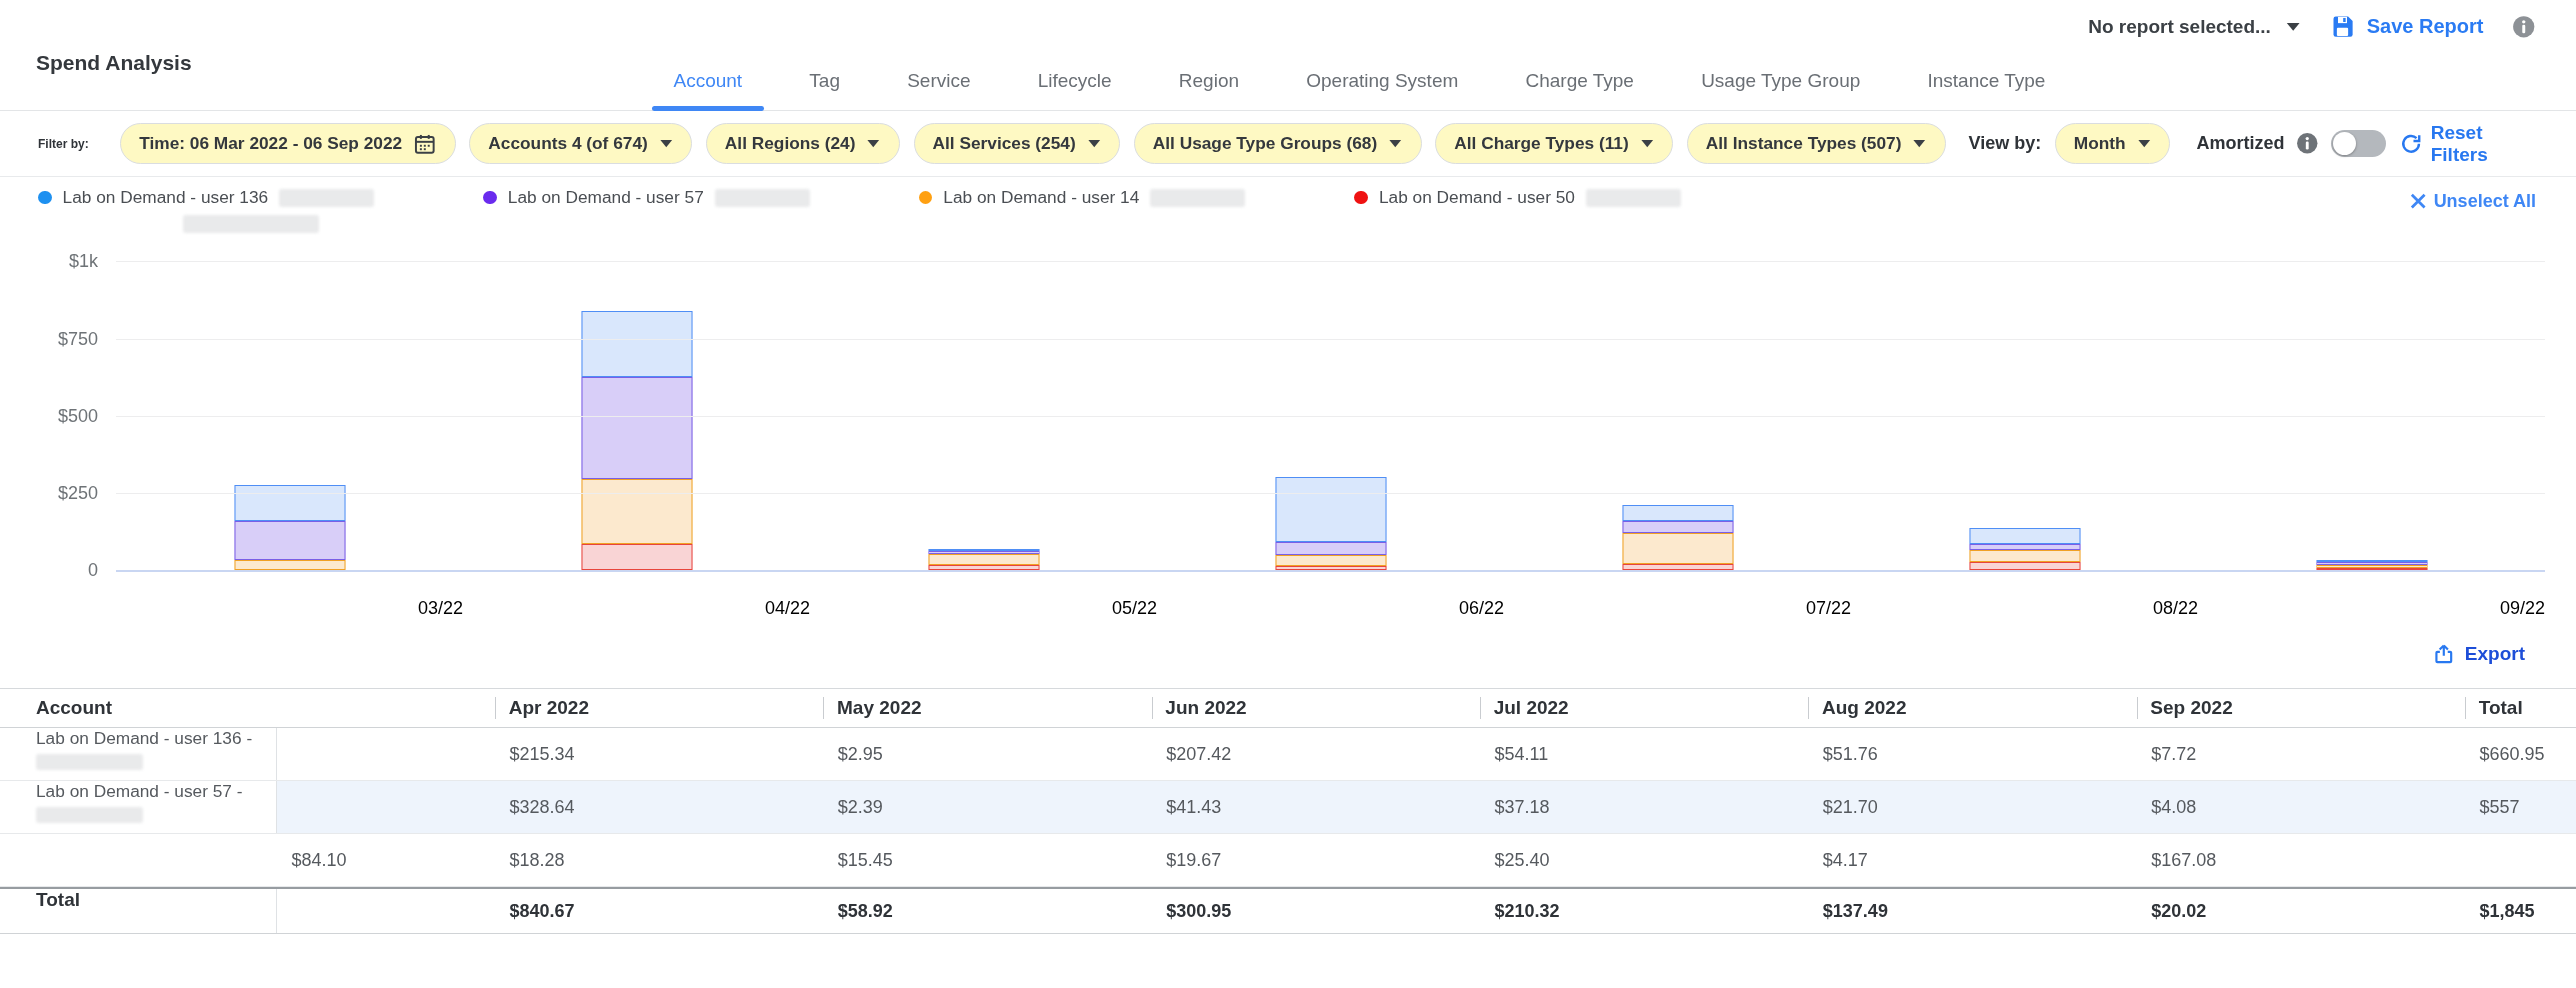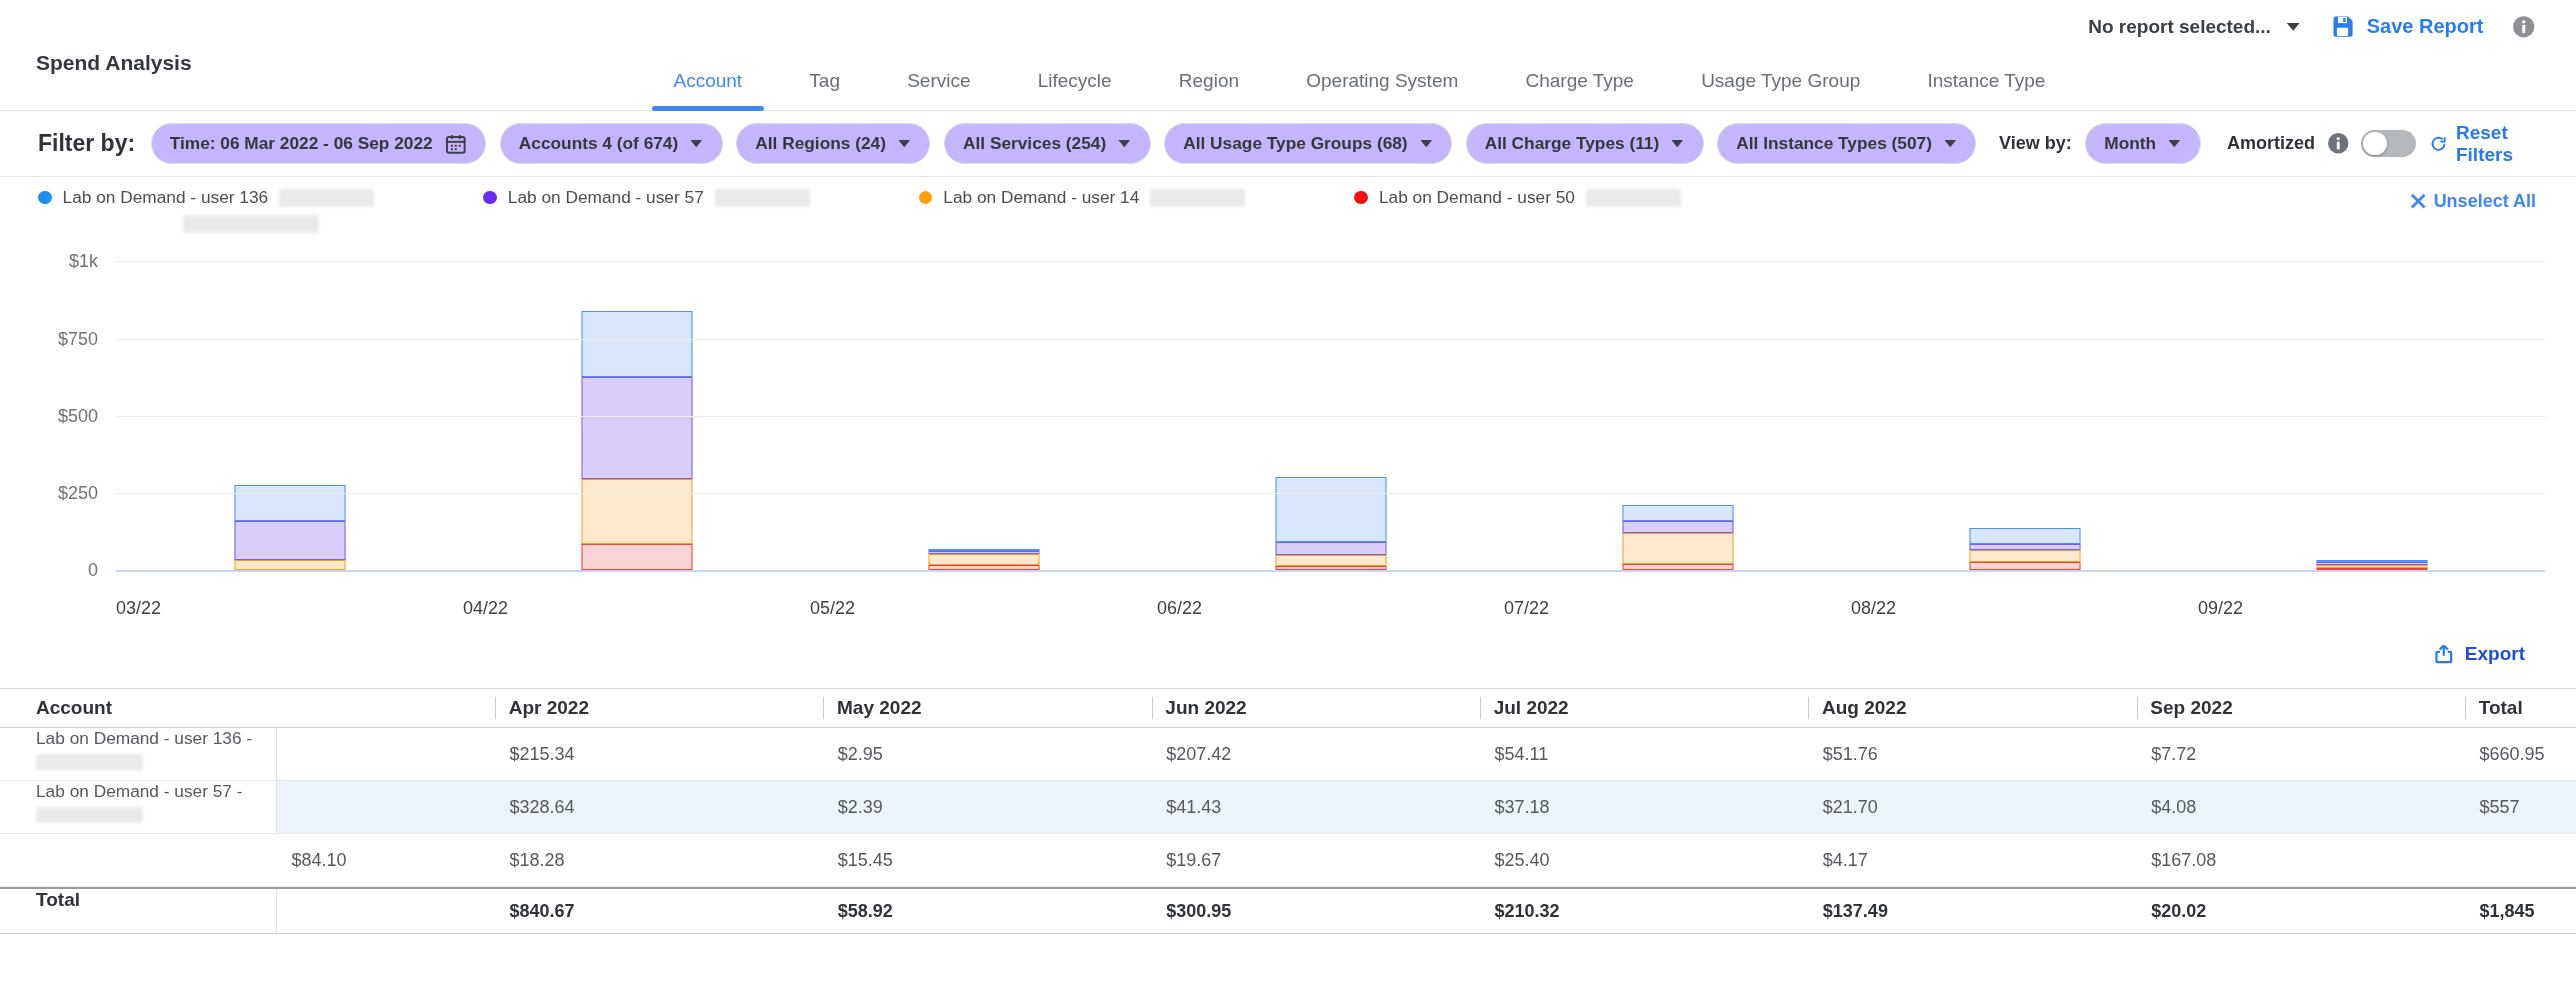--- a/index.html
+++ b/index.html
@@ -14,22 +14,22 @@
   
   .header-row { position:absolute; top:51px; left:0; right:0; height:60px; border-bottom:0.9px solid #e3e5e7; display:flex; align-items:flex-start; }
   .page-title { margin-left:36px; font-size:21px; font-weight:600; color:#34383d; }
   .tabs { display:flex; align-items:stretch; gap:60px; margin-left:auto; margin-right:527px; height:100%; }
   .tab { display:flex; align-items:center; font-size:19px; color:#6a6f75; cursor:pointer; position:relative; padding:0 3.6px; }
   .tab.active { color:#3f87f5; }
   .tab.active::after { content:""; position:absolute; left:-18px; right:-18px; bottom:-0.9px; height:4.5px; background:#3f87f5; border-radius:2.7px; }
 
   
   .filter-row { position:absolute; top:111px; left:0; right:0; height:66px; border-bottom:0.9px solid #e8eaec; display:flex; align-items:center; padding:0 38px; gap:13.6px; }
-  .filter-label { font-size:23px; font-weight:bold; color:#2f3338; margin-right:2px; white-space:nowrap; }
-  .pill { display:flex; align-items:center; gap:11px; height:41px; padding:0 18px; border:1.8px solid #dadde0; border-radius:21px; font-size:17.3px; font-weight:bold; color:#34383d; white-space:nowrap; cursor:pointer; background:#c4b5fd; }
+  .filter-label { font-size:12px; font-weight:bold; color:#2f3338; margin-right:18px; white-space:nowrap; }
+  .pill { display:flex; align-items:center; gap:11px; height:41px; padding:0 18px; border:1.8px solid #dadde0; border-radius:21px; font-size:17.3px; font-weight:bold; color:#34383d; white-space:nowrap; cursor:pointer; background:#fef9c3; }
   .pill svg { flex:0 0 auto; }
   .viewby-label { font-size:18px; font-weight:bold; color:#2f3338; margin-left:9px; white-space:nowrap; }
   .amortized-group { display:flex; align-items:center; gap:11px; margin-left:12.7px; }
   .amortized-label { font-size:18px; font-weight:bold; color:#2f3338; white-space:nowrap; }
   .toggle { width:55px; height:27px; border-radius:13.6px; background:#b4b8bd; position:relative; cursor:pointer; }
   .toggle .knob { position:absolute; left:1.8px; top:1.8px; width:23.6px; height:23.6px; border-radius:50%; background:#ffffff; box-shadow:0 0.9px 2.7px rgba(0,0,0,.35); }
   .reset-group { margin-left:auto; display:flex; align-items:center; gap:9px; color:#2878f0; font-size:19px; font-weight:bold; cursor:pointer; }
 
   
   .legend-row { position:absolute; top:187px; left:38px; right:40px; display:flex; gap:109px; align-items:flex-start; }
@@ -46,21 +46,21 @@
   .yaxis { position:absolute; left:0; top:0; width:98px; height:100%; }
   .ytick { position:absolute; right:0; width:91px; text-align:right; font-size:18px; color:#6e7377; }
   .plot { position:absolute; left:116px; right:31px; top:0; height:344px; }
   .gridline { position:absolute; left:0; right:0; height:0.9px; background:#ededee; }
   .gridline.baseline { height:1.8px; background:#c9d6f2; }
   .bars { position:absolute; left:0; right:0; top:16.4px; height:309px; display:flex; }
   .bar-group { position:relative; flex:1 1 0; height:100%; }
   .bar { position:absolute; bottom:0; left:50%; transform:translateX(-50%); width:111px; display:flex; flex-direction:column-reverse; }
   .seg { width:100%; border:1.8px solid; }
   .xlabels { position:absolute; left:116px; right:31px; top:353px; display:flex; }
-  .xlabel { flex:1 1 0; text-align:left; font-size:18px; color:#404040; }
+  .xlabel { flex:1 1 0; text-align:right; font-size:18px; color:#000000; }
 
   
   .export-row { position:absolute; top:634px; left:0; right:51px; height:40px; display:flex; align-items:center; justify-content:flex-end; }
   .export-btn { display:flex; align-items:center; gap:9px; color:#1d4ed8; font-size:19px; font-weight:bold; cursor:pointer; }
 
   
   .table { position:absolute; top:688px; left:0; right:0; }
   .trow { display:grid; grid-template-columns:277px 218px repeat(6,1fr) 111px; align-items:center; border-bottom:0.9px solid #e7e9eb; }
   .trow.head { height:40px; border-top:0.9px solid #d6d9dc; border-bottom:0.9px solid #d0d3d6; }
   .trow.body { height:53px; }

